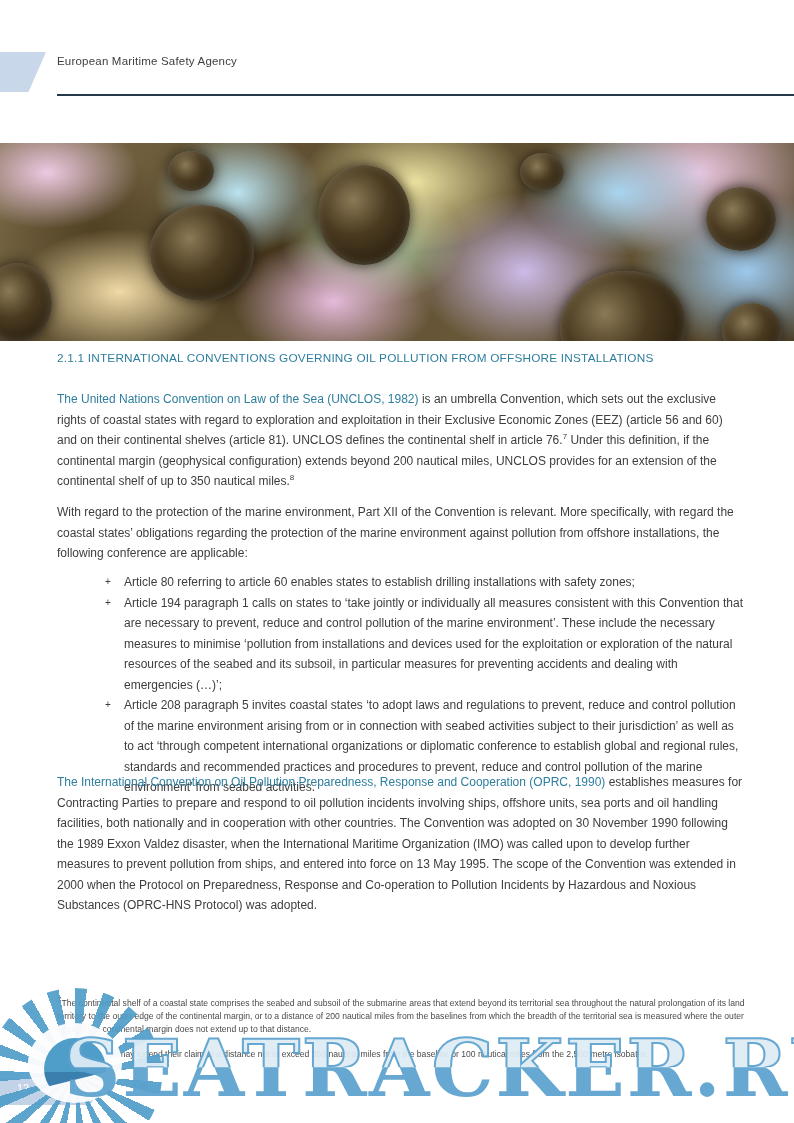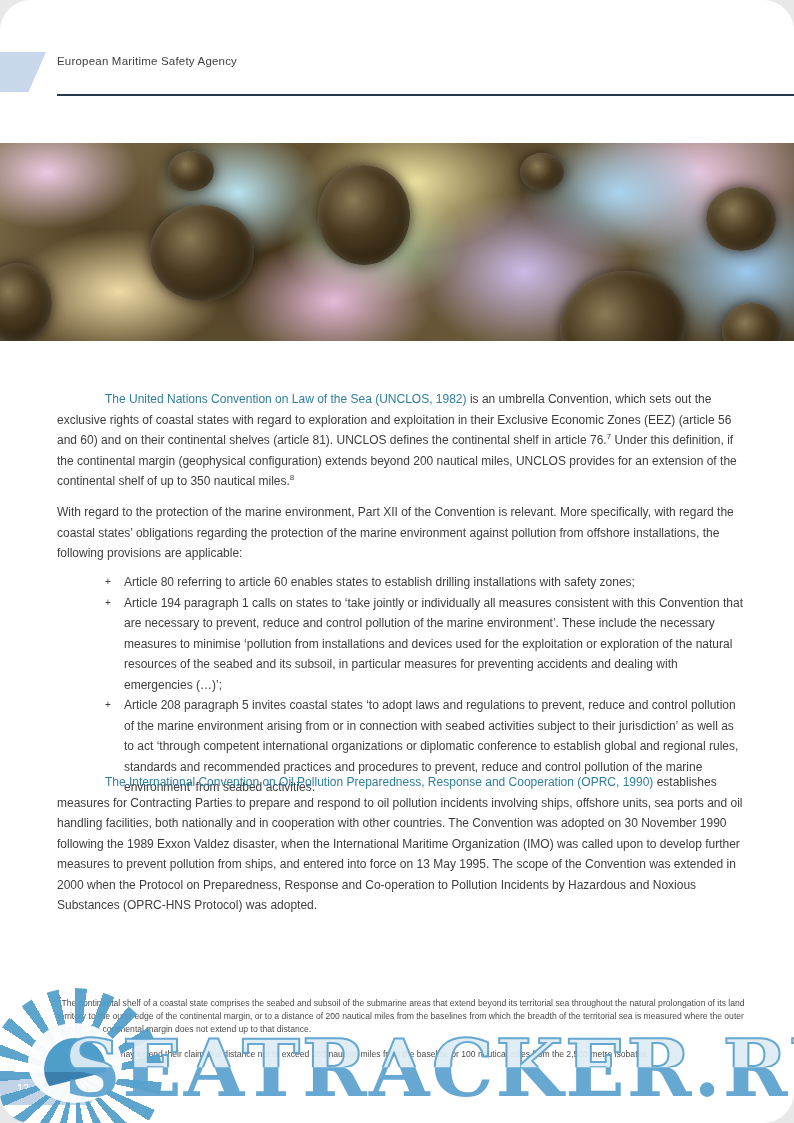--- a/index.html
+++ b/index.html
@@ -1,21 +1,20 @@
 <!DOCTYPE html>
 <html><head>
 <meta charset="utf-8">
 <style>
   html,body{margin:0;padding:0;background:#e8e8e8;}
   .page{
     position:relative;width:794px;height:1123px;margin:0 auto;
     background:#ffffff;overflow:hidden;
     font-family:"Liberation Sans","DejaVu Sans",sans-serif;
     color:#3d3d3d;
-    border-radius:31px;
   }
   
   .corner-mark{
     position:absolute;left:0;top:52px;width:46px;height:40px;
     background:#c9d7ea;
     clip-path:polygon(0 0,100% 0,62% 100%,0 100%);
   }
   .agency{
     position:absolute;left:57px;top:55px;
     font-size:11.5px;color:#404040;letter-spacing:.2px;
@@ -56,21 +55,21 @@
   .r8{left:-18px;top:120px;width:70px;height:80px;}
   
   .section-heading{
     position:absolute;left:57px;top:351px;width:700px;
     font-size:11.8px;color:#2e7e9e;letter-spacing:.2px;
   }
   .para{position:absolute;left:57px;width:686px;font-size:12px;line-height:20.5px;}
   .p1{top:389px;}
   .p2{top:502px;}
   .p3{top:772px;}
-  .doclink{color:#2e7e9e;margin-left:48px;}
+  .doclink{color:#2e7e9e;}
   sup.fn{font-size:8px;vertical-align:super;line-height:0;}
   .bullets{position:absolute;left:105px;top:572px;width:638px;font-size:12px;line-height:20.5px;}
   .bullet-item{display:flex;}
   .bullet-item .marker{width:19px;flex:0 0 19px;color:#3d3d3d;font-size:10px;}
   .bullet-item .btext{flex:1;}
   
   .footnote{position:absolute;left:57px;width:700px;font-size:8.6px;line-height:13px;color:#4a4a4a;}
   .fn7{top:997px;}
   .fn8{top:1048px;}
   
@@ -121,24 +120,25 @@
     <div class="rock r1"></div>
     <div class="rock r2"></div>
     <div class="rock r3"></div>
     <div class="rock r4"></div>
     <div class="rock r5"></div>
     <div class="rock r6"></div>
     <div class="rock r7"></div>
     <div class="rock r8"></div>
   </div>
 
+  <div class="section-heading">2.1.1 INTERNATIONAL CONVENTIONS GOVERNING OIL POLLUTION FROM OFFSHORE INSTALLATIONS</div>
 
   <div class="para p1"><span class="doclink">The United Nations Convention on Law of the Sea (UNCLOS, 1982)</span><span> is an umbrella Convention, which sets out the exclusive rights of coastal states with regard to exploration and exploitation in their Exclusive Economic Zones (EEZ) (article 56 and 60) and on their continental shelves (article 81). UNCLOS defines the continental shelf in article 76.</span><sup class="fn">7</sup><span> Under this definition, if the continental margin (geophysical configuration) extends beyond 200 nautical miles, UNCLOS provides for an extension of the continental shelf of up to 350 nautical miles.</span><sup class="fn">8</sup></div>
 
-  <div class="para p2">With regard to the protection of the marine environment, Part XII of the Convention is relevant. More specifically, with regard the coastal states’ obligations regarding the protection of the marine environment against pollution from offshore installations, the following provisions are applicable:</div>
+  <div class="para p2">With regard to the protection of the marine environment, Part XII of the Convention is relevant. More specifically, with regard the coastal states’ obligations regarding the protection of the marine environment against pollution from offshore installations, the following conference are applicable:</div>
 
   <div class="bullets">
     <div class="bullet-item">
         <span class="marker">+</span>
         <span class="btext">Article 80 referring to article 60 enables states to establish drilling installations with safety zones;</span>
       </div>
     <div class="bullet-item">
         <span class="marker">+</span>
         <span class="btext">Article 194 paragraph 1 calls on states to ‘take jointly or individually all measures consistent with this Convention that are necessary to prevent, reduce and control pollution of the marine environment’. These include the necessary measures to minimise ‘pollution from installations and devices used for the exploitation or exploration of the natural resources of the seabed and its subsoil, in particular measures for preventing accidents and dealing with emergencies (…)’;</span>
       </div>

